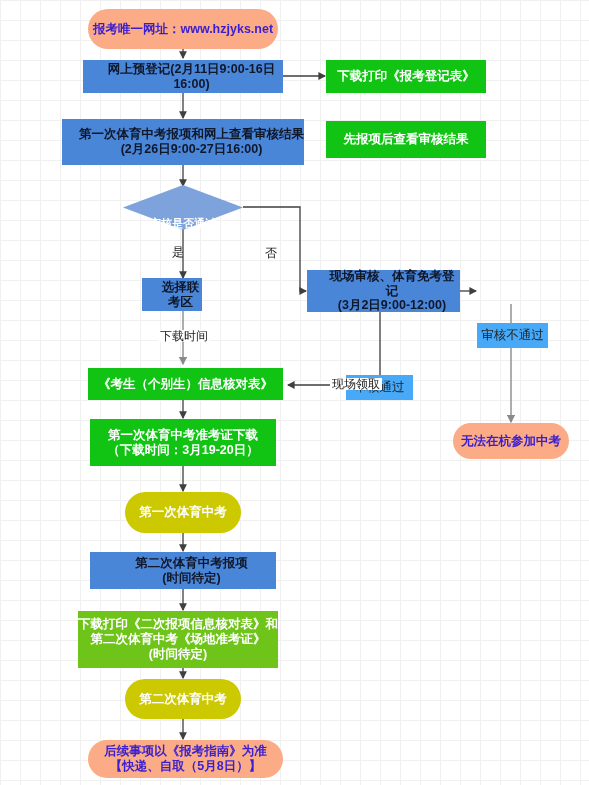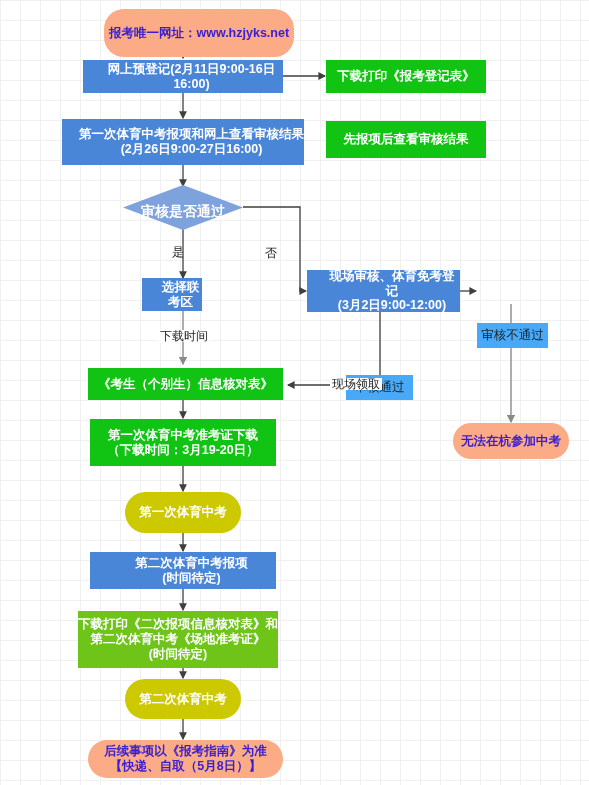--- a/index.html
+++ b/index.html
@@ -56,21 +56,21 @@
   }
   .n-peach-url {
     background: #fbab85;
     color: #3a1fd0;
     border-radius: 20px;
     font-weight: bold;
     font-size: 12.5px;
   }
   .n-blue {
     background: #4a86d8;
-    color: #ffffff;
+    color: #0f172a;
     font-weight: bold;
     font-size: 12.5px;
     padding-left: 17px;
   }
   .n-green {
     background: #11c413;
     color: #ffffff;
     font-weight: bold;
     font-size: 12.5px;
   }
@@ -100,29 +100,29 @@
   .n-diamond-wrap .dshape {
     position: absolute;
     left: 0;
     top: 0;
     width: 100%;
     height: 100%;
   }
   .n-diamond-wrap .dlabel {
     position: absolute;
     left: 0;
-    top: 4px;
+    top: 16px;
     width: 100%;
     height: 100%;
     display: flex;
     align-items: center;
     justify-content: center;
     color: #ffffff;
     font-weight: bold;
-    font-size: 14px;
+    font-size: 11px;
   }
 
   .edge-label {
     position: absolute;
     font-size: 12px;
     color: #1a1a1a;
     background: transparent;
     white-space: nowrap;
     line-height: 1;
   }
@@ -177,21 +177,21 @@
       <path d="M 183 533 L 183 551" marker-end="url(#arrow)"></path>
 
       <path d="M 183 589 L 183 610" marker-end="url(#arrow)"></path>
 
       <path d="M 183 660 L 183 678" marker-end="url(#arrow)"></path>
 
       <path d="M 183 719 L 183 739" marker-end="url(#arrow)"></path>
     </g>
   </svg>
 
-  <div class="node n-peach-url" style="left:104px; top:9px; width:190px; height:48px;">报考唯一网址：www.hzjyks.net</div>
+  <div class="node n-peach-url" style="left:88px; top:9px; width:190px; height:40px;">报考唯一网址：www.hzjyks.net</div>
 
   <div class="node n-blue" style="left:83px; top:60px; width:200px; height:33px;">网上预登记(2月11日9:00-16日16:00)</div>
 
   <div class="node n-green" style="left:326px; top:60px; width:160px; height:33px;">下载打印《报考登记表》</div>
 
   <div class="node n-blue" style="left:62px; top:119px; width:242px; height:46px;">第一次体育中考报项和网上查看审核结果
 (2月26日9:00-27日16:00)</div>
 
   <div class="node n-green" style="left:326px; top:121px; width:160px; height:37px;">先报项后查看审核结果</div>
 

